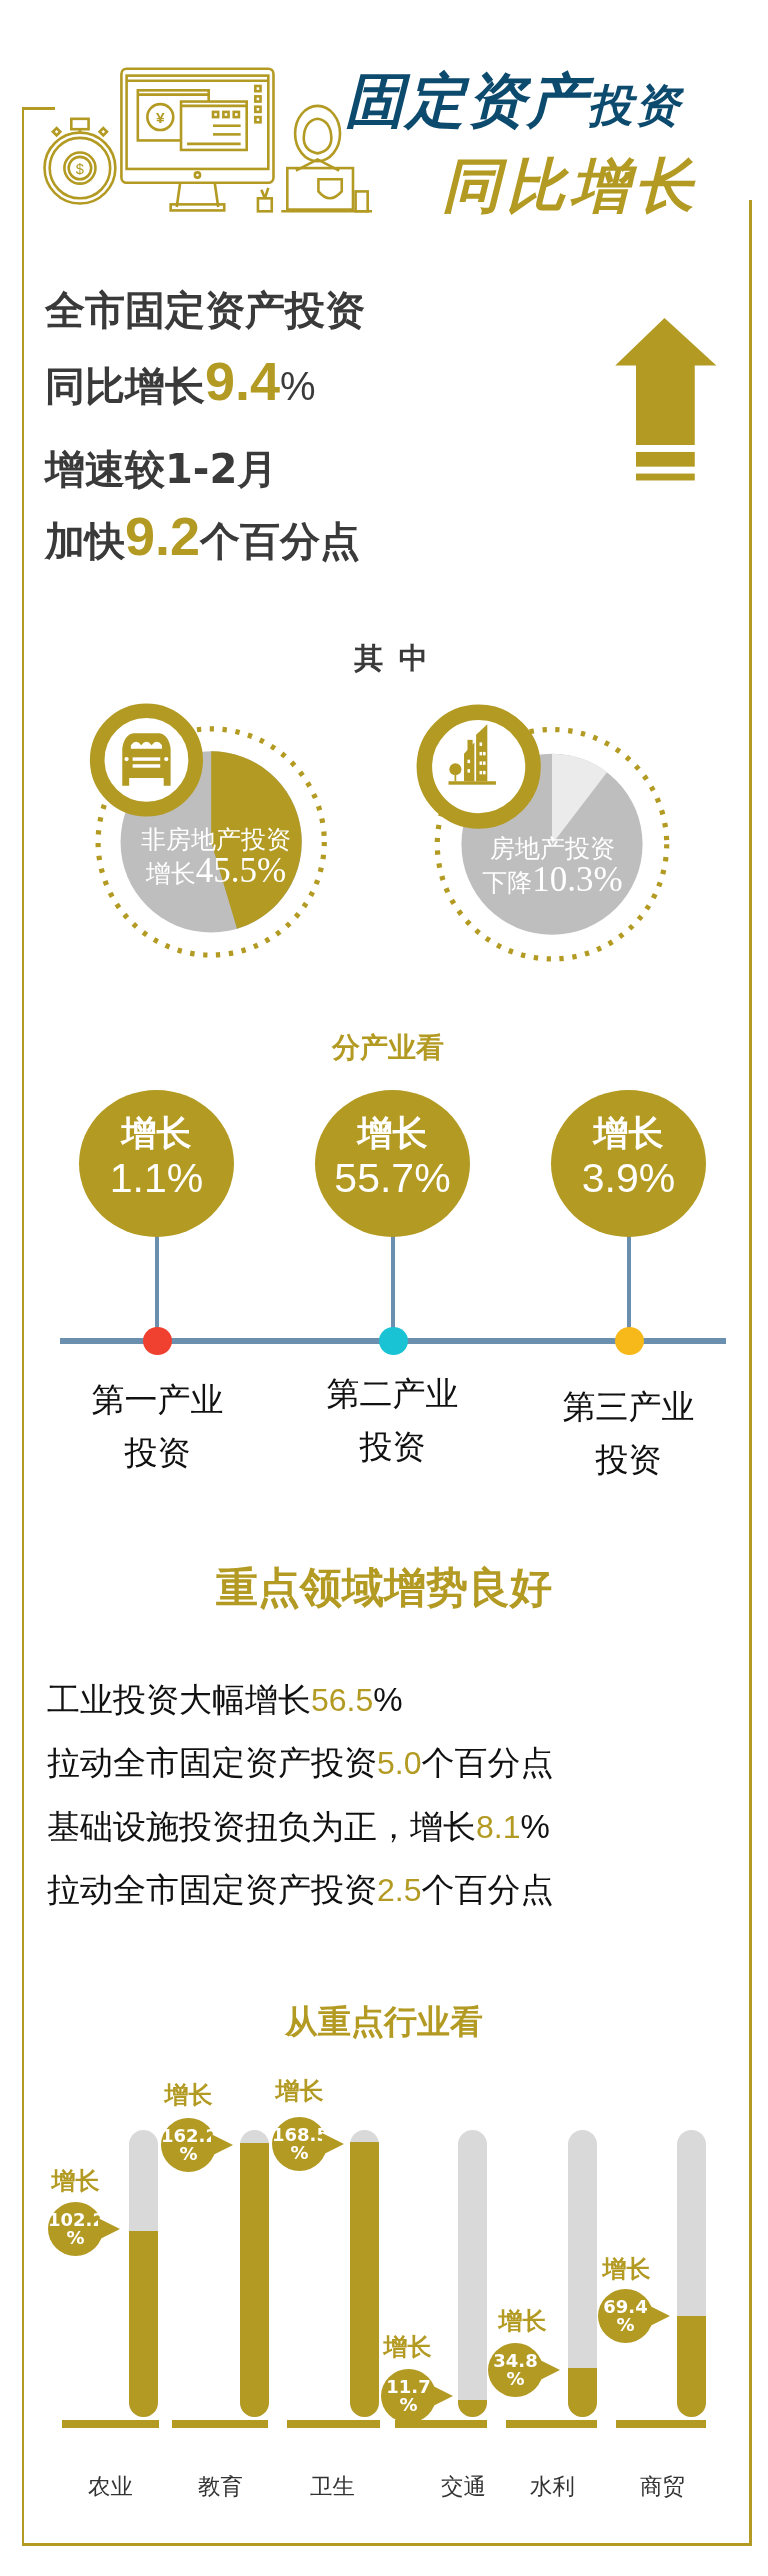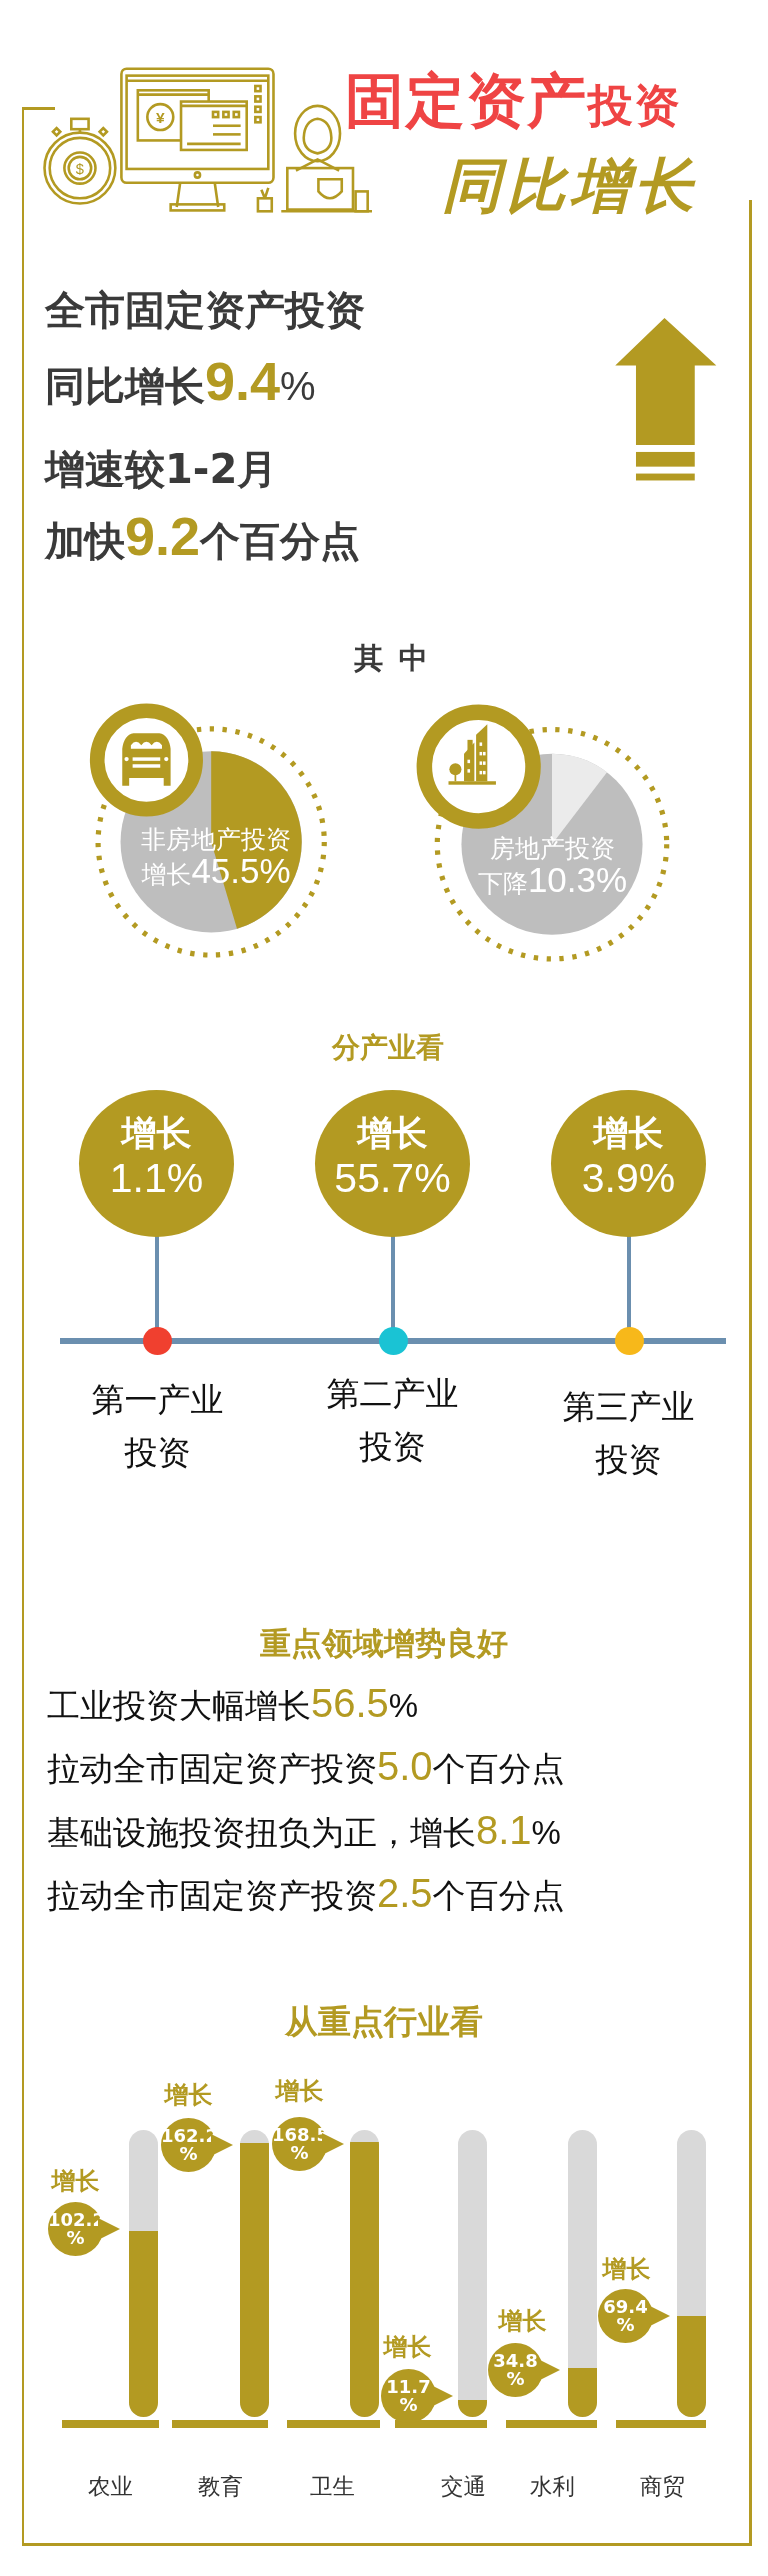--- a/index.html
+++ b/index.html
@@ -4,46 +4,46 @@
 <style>
   html, body { margin:0; padding:0; background:#ffffff; }
   body { width:768px; height:2576px; position:relative; overflow:hidden;
          font-family:"DejaVu Sans","Liberation Sans",sans-serif; color:#3a3a3a; }
   .abs { position:absolute; }
   .frame-l { position:absolute; left:21.6px; top:108px; width:2.6px; height:2438px; background:#B39A22; }
   .frame-tl { position:absolute; left:21.6px; top:107px; width:33px; height:2.6px; background:#B39A22; }
   .frame-r { position:absolute; left:749px; top:200px; width:2.6px; height:2346px; background:#B39A22; }
   .frame-b { position:absolute; left:21.6px; top:2543px; width:730px; height:2.6px; background:#B39A22; }
 
-  .title1 { position:absolute; left:345px; top:62px; font-size:59px; font-weight:bold; color:#ef4444; letter-spacing:1.7px; white-space:nowrap; }
+  .title1 { position:absolute; left:345px; top:62px; font-size:59px; font-weight:bold; color:#0c4a6e; letter-spacing:1.7px; font-style:italic; white-space:nowrap; }
   .title1 .small { font-size:45px; }
   .title2 { position:absolute; left:442px; top:147px; font-size:59px; font-weight:bold; color:#B39A22; letter-spacing:5.2px; font-style:italic; white-space:nowrap; }
 
   .hl { position:absolute; left:45px; font-weight:bold; font-size:40px; color:#3a3a3a; white-space:nowrap; line-height:1; }
   .hl .num { color:#B39A22; font-size:54px; font-family:"Liberation Sans",sans-serif; }
   .hl .pct { font-family:"Liberation Sans",sans-serif; font-weight:normal; font-size:40px; }
 
   .section-title { position:absolute; left:0; width:768px; text-align:center; font-weight:bold; color:#B39A22; white-space:nowrap; line-height:1; }
   .label-dark { position:absolute; left:0; width:768px; text-align:center; font-weight:bold; color:#3a3a3a; font-size:29px; letter-spacing:15.5px; line-height:1; }
 
   .pie-text { position:absolute; color:#fff; text-align:center; white-space:nowrap; line-height:1.05; }
   .pie-text .l1 { font-size:25px; display:block; }
   .pie-text .l2 { font-size:25px; }
-  .pie-text .big { font-family:Liberation Sans, sans-serif; font-size:35px; }
+  .pie-text .big { font-family:Liberation Serif, serif; font-size:35px; }
 
   .ind-circle { position:absolute; width:155px; height:147px; border-radius:50%; background:#B39A22; color:#fff; text-align:center; }
   .ind-circle .a { display:block; margin-top:26px; font-size:35px; font-weight:bold; line-height:1; }
   .ind-circle .b { display:block; margin-top:7px; font-size:41px; font-family:"Liberation Sans",sans-serif; line-height:1; }
   .vline { position:absolute; width:4.3px; background:#6B8FAF; }
   .hline { position:absolute; height:6px; background:#6B8FAF; }
   .dot { position:absolute; width:29px; height:28px; border-radius:50%; }
   .ind-label { position:absolute; width:173px; text-align:center; font-size:33px; color:#111; line-height:1.6; }
 
   .body-line { position:absolute; left:47px; font-size:33px; color:#111; white-space:nowrap; line-height:1; }
-  .body-line .num { color:#B39A22; font-size:40px; font-family:"Liberation Sans",sans-serif; }
+  .body-line .num { color:#B39A22; font-size:32px; font-family:"Liberation Sans",sans-serif; }
   .body-line .pct { font-family:"Liberation Sans",sans-serif; }
 
   .bar-track { position:absolute; width:29px; background:#D9D9D9; border-radius:14.7px; overflow:hidden; }
   .bar-fill { position:absolute; left:0; bottom:0; width:29px; background:#B39A22; }
   .bar-base { position:absolute; height:7.8px; background:#B39A22; }
   .bar-cat { position:absolute; width:95px; text-align:center; font-size:22.4px; color:#333; }
   .bubble { position:absolute; width:55px; height:54px; border-radius:50%; background:#B39A22; color:#fff; text-align:center; font-weight:bold; font-size:18px; line-height:1; }
   .bubble .v { display:block; margin-top:8.6px; }
   .bubble .p { display:block; margin-top:0.9px; }
   .bubble .tail { position:absolute; top:15.5px; left:50px; width:0; height:0; border-top:11.2px solid transparent; border-bottom:11.2px solid transparent; border-left:22.4px solid #B39A22; }
@@ -190,21 +190,21 @@
 <div class="ind-label" style="left:306px;top:1368px"><span>第二产业</span><br><span>投资</span></div>
 
 <div class="vline" style="left:627px;top:1234px;height:105px"></div>
 <div class="ind-circle" style="left:551px;top:1090px">
   <span class="a">增长</span>
   <span class="b">3.9%</span>
 </div>
 <div class="dot" style="left:615px;top:1327px;background:#F7B81A"></div>
 <div class="ind-label" style="left:542px;top:1381px"><span>第三产业</span><br><span>投资</span></div>
 
-<div class="section-title" style="top:1628px;font-size:31px">重点领域增势良好</div>
+<div class="section-title" style="top:1567px;font-size:42px">重点领域增势良好</div>
 <div class="body-line" style="top:1683px"><span>工业投资大幅增长</span><span class="num">56.5</span><span class="pct">%</span></div>
 <div class="body-line" style="top:1746px"><span>拉动全市固定资产投资</span><span class="num">5.0</span><span>个百分点</span></div>
 <div class="body-line" style="top:1810px"><span>基础设施投资扭负为正，增长</span><span class="num">8.1</span><span class="pct">%</span></div>
 <div class="body-line" style="top:1873px"><span>拉动全市固定资产投资</span><span class="num">2.5</span><span>个百分点</span></div>
 
 <div class="section-title" style="top:2005px;font-size:33px">从重点行业看</div>
 
 <div class="bar-track" style="left:129px;top:2130px;height:287px">
     <div class="bar-fill" style="height:186px"></div>
   </div>

